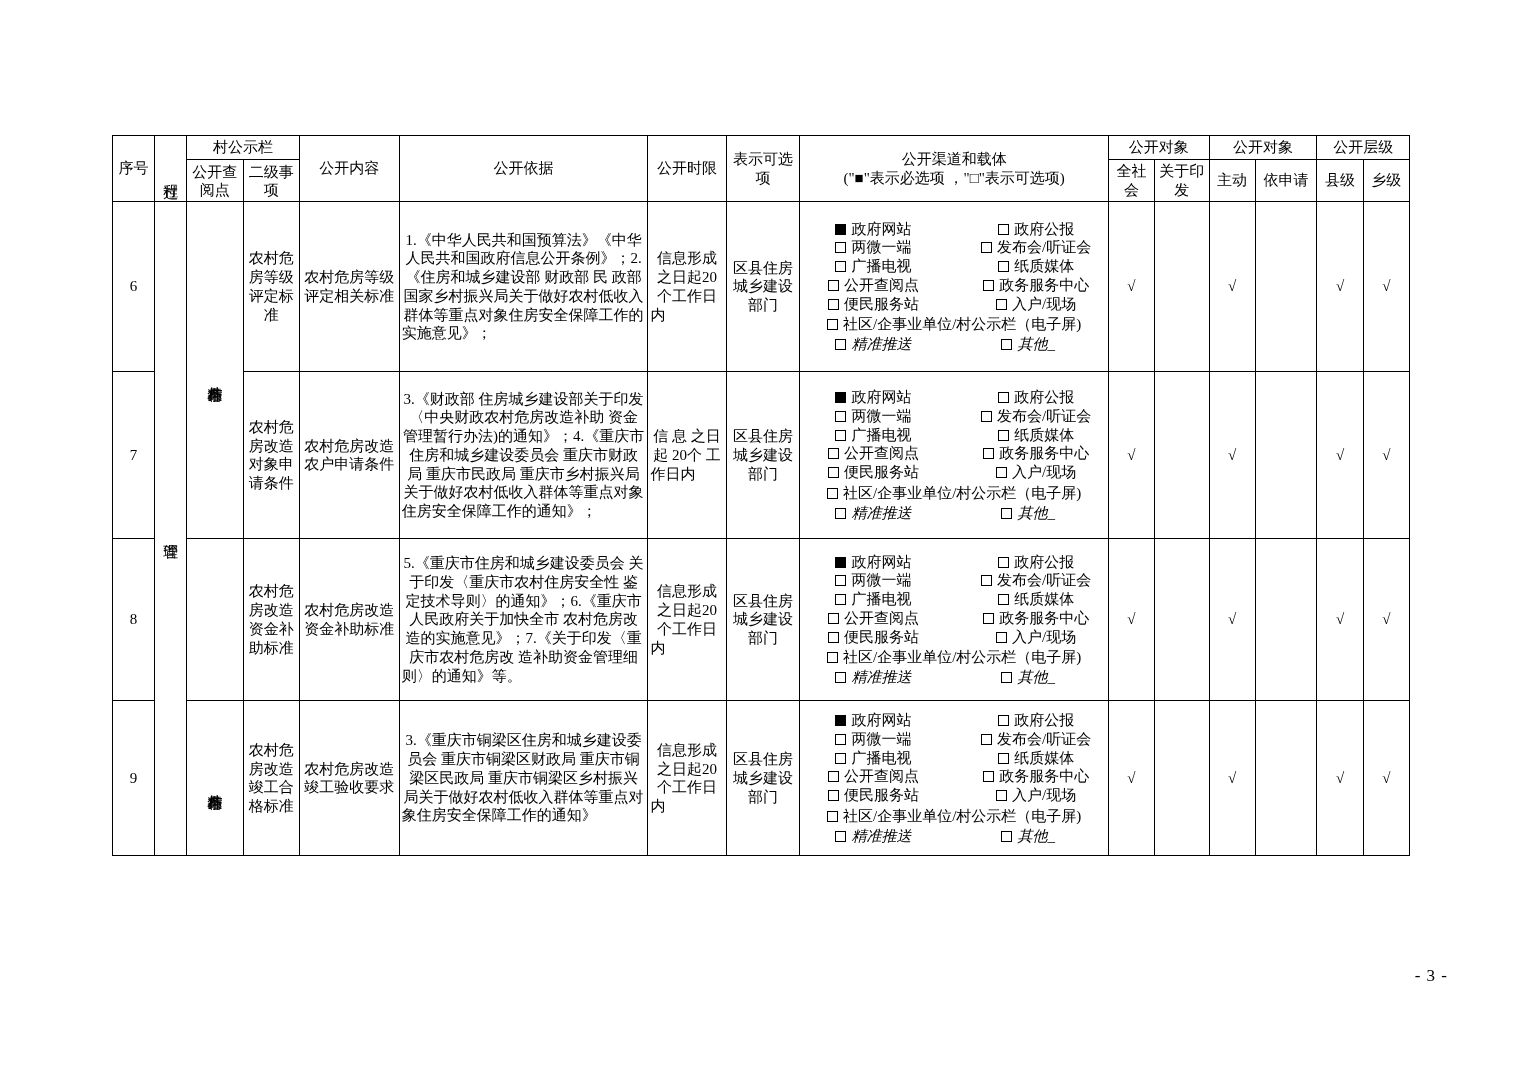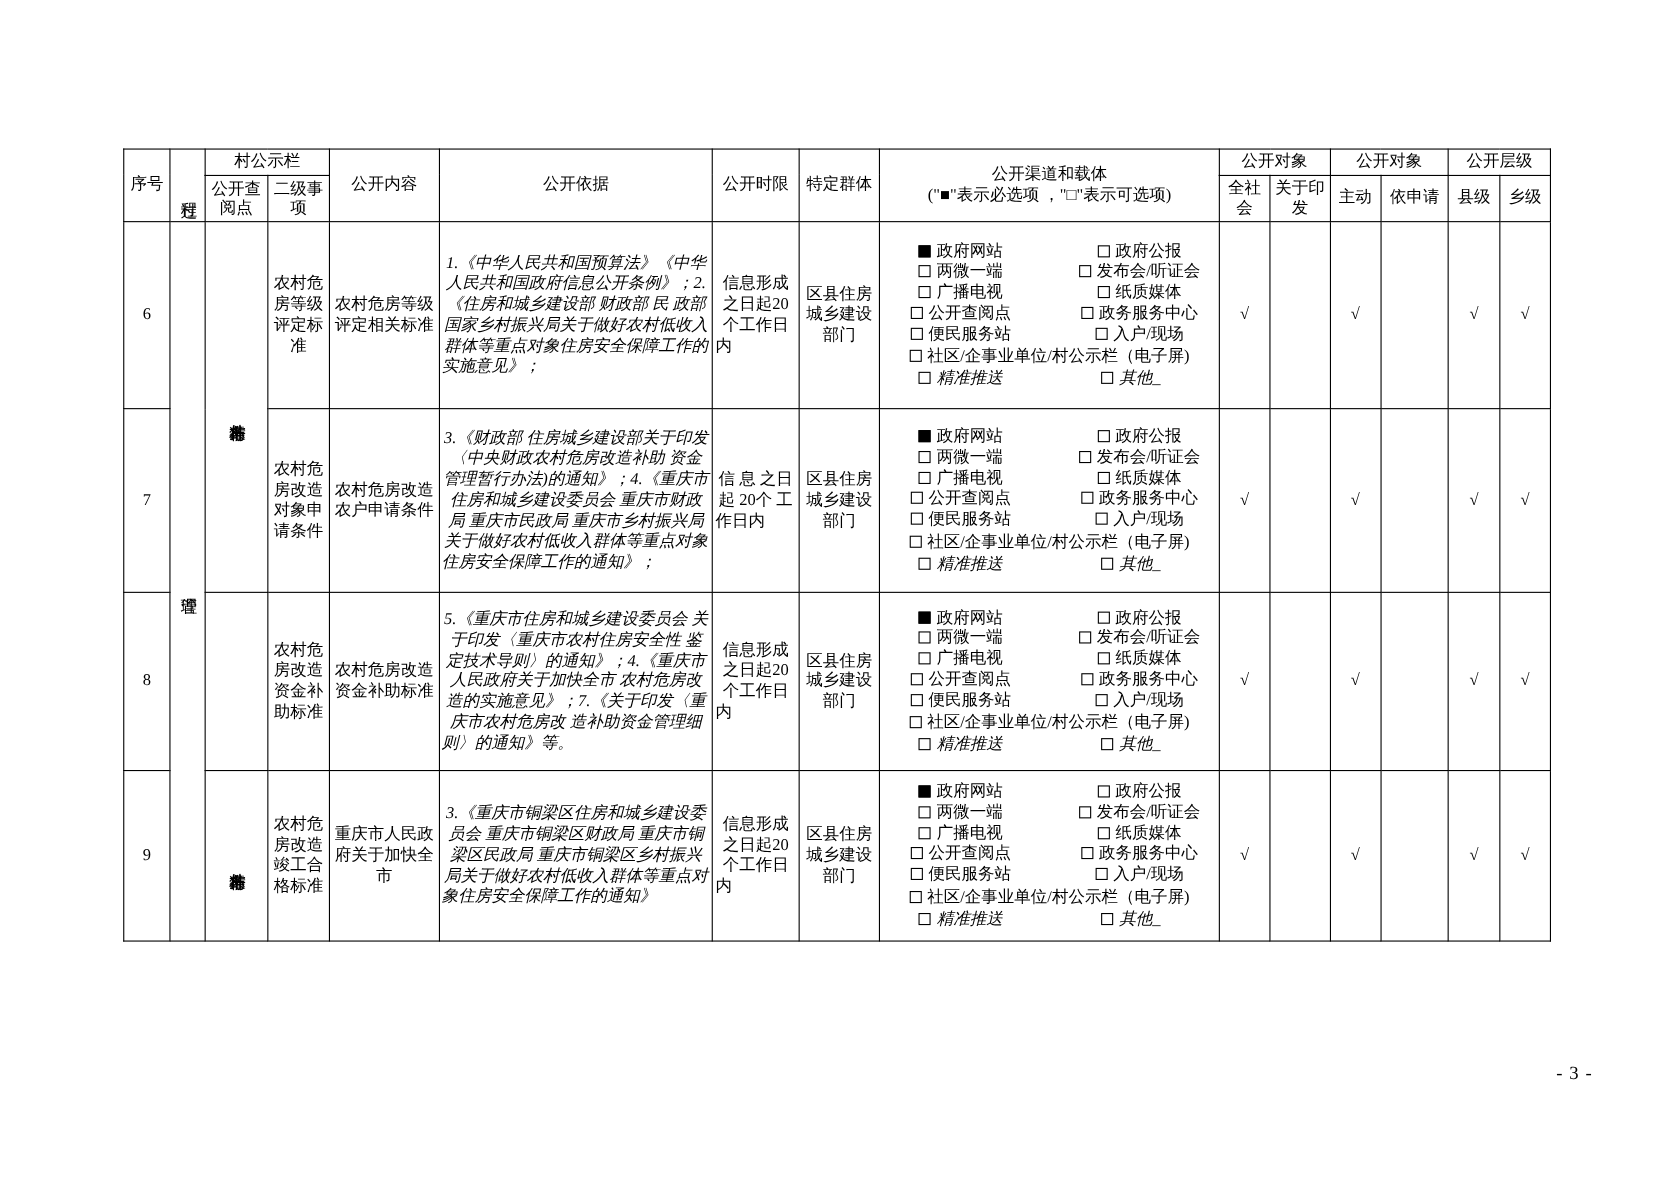--- a/index.html
+++ b/index.html
@@ -54,21 +54,20 @@
     display: inline-block;
     line-height: 1.1;
   }
   .cell-just {
     text-align: justify;
     text-align-last: left;
     font-size: 14.5px;
     line-height: 1.35;
     padding: 4px 5px;
     vertical-align: middle;
-    font-style: italic;
   }
   .cell-narrow {
     font-size: 14.5px;
     line-height: 1.3;
     padding: 3px 3px;
   }
   .cell-time {
     font-size: 14.5px;
     line-height: 1.35;
     padding: 3px 4px;
@@ -154,21 +153,21 @@
     <thead>
       <tr>
         <th rowspan="3" class="hdr">序号</th>
         <th rowspan="3" class="hdr">
           <span class="vert-narrow">过程</span>
         </th>
         <th colspan="2" class="hdr">村公示栏</th>
         <th rowspan="3" class="hdr">公开内容</th>
         <th rowspan="3" class="hdr">公开依据</th>
         <th rowspan="3" class="hdr">公开时限</th>
-        <th rowspan="3" class="hdr">特定群体</th>
+        <th rowspan="3" class="hdr">表示可选项</th>
         <th rowspan="3" class="hdr">
           <div>公开渠道和载体</div>
           <div>("■"表示必选项 ，"□"表示可选项)</div>
         </th>
         <th colspan="2" class="hdr">公开对象</th>
         <th colspan="2" class="hdr">公开对象</th>
         <th colspan="2" class="hdr">公开层级</th>
       </tr>
       <tr>
         <th rowspan="2" class="hdr-sm">
@@ -261,21 +260,21 @@
         <td class="check"></td>
         <td class="check">√</td>
         <td class="check">√</td>
       </tr>
 
       <tr style="height:162px">
         <td>8</td>
         <td></td>
         <td class="cell-narrow">农村危房改造资金补助标准</td>
         <td class="cell-narrow">农村危房改造资金补助标准</td>
-        <td class="cell-just">5.《重庆市住房和城乡建设委员会 关于印发〈重庆市农村住房安全性 鉴定技术导则〉的通知》；4.《重庆市人民政府关于加快全市 农村危房改造的实施意见》；7.《关于印发〈重庆市农村危房改 造补助资金管理细则〉的通知》等。</td>
+        <td class="cell-just">5.《重庆市住房和城乡建设委员会 关于印发〈重庆市农村住房安全性 鉴定技术导则〉的通知》；6.《重庆市人民政府关于加快全市 农村危房改造的实施意见》；7.《关于印发〈重庆市农村危房改 造补助资金管理细则〉的通知》等。</td>
         <td class="cell-time">信息形成之日起20个工作日内</td>
         <td class="cell-narrow">区县住房城乡建设部门</td>
         <td class="chan">
           <div class="chan-grid">
             <div class="chan-row"><span class="box filled"></span><span>政府网站</span></div>
             <div class="chan-row"><span class="box"></span><span>政府公报</span></div>
             <div class="chan-row"><span class="box"></span><span>两微一端</span></div>
             <div class="chan-row"><span class="box"></span><span>发布会/听证会</span></div>
             <div class="chan-row"><span class="box"></span><span>广播电视</span></div>
             <div class="chan-row"><span class="box"></span><span>纸质媒体</span></div>
@@ -297,21 +296,21 @@
         <td class="check">√</td>
         <td class="check">√</td>
       </tr>
 
       <tr style="height:155px">
         <td>9</td>
         <td>
           <span class="vert-narrow">条件与标准</span>
         </td>
         <td class="cell-narrow">农村危房改造竣工合格标准</td>
-        <td class="cell-narrow">重庆市人民政府关于加快全市</td>
+        <td class="cell-narrow">农村危房改造竣工验收要求</td>
         <td class="cell-just">3.《重庆市铜梁区住房和城乡建设委员会 重庆市铜梁区财政局 重庆市铜梁区民政局 重庆市铜梁区乡村振兴局关于做好农村低收入群体等重点对象住房安全保障工作的通知》</td>
         <td class="cell-time">信息形成之日起20个工作日内</td>
         <td class="cell-narrow">区县住房城乡建设部门</td>
         <td class="chan">
           <div class="chan-grid">
             <div class="chan-row"><span class="box filled"></span><span>政府网站</span></div>
             <div class="chan-row"><span class="box"></span><span>政府公报</span></div>
             <div class="chan-row"><span class="box"></span><span>两微一端</span></div>
             <div class="chan-row"><span class="box"></span><span>发布会/听证会</span></div>
             <div class="chan-row"><span class="box"></span><span>广播电视</span></div>

